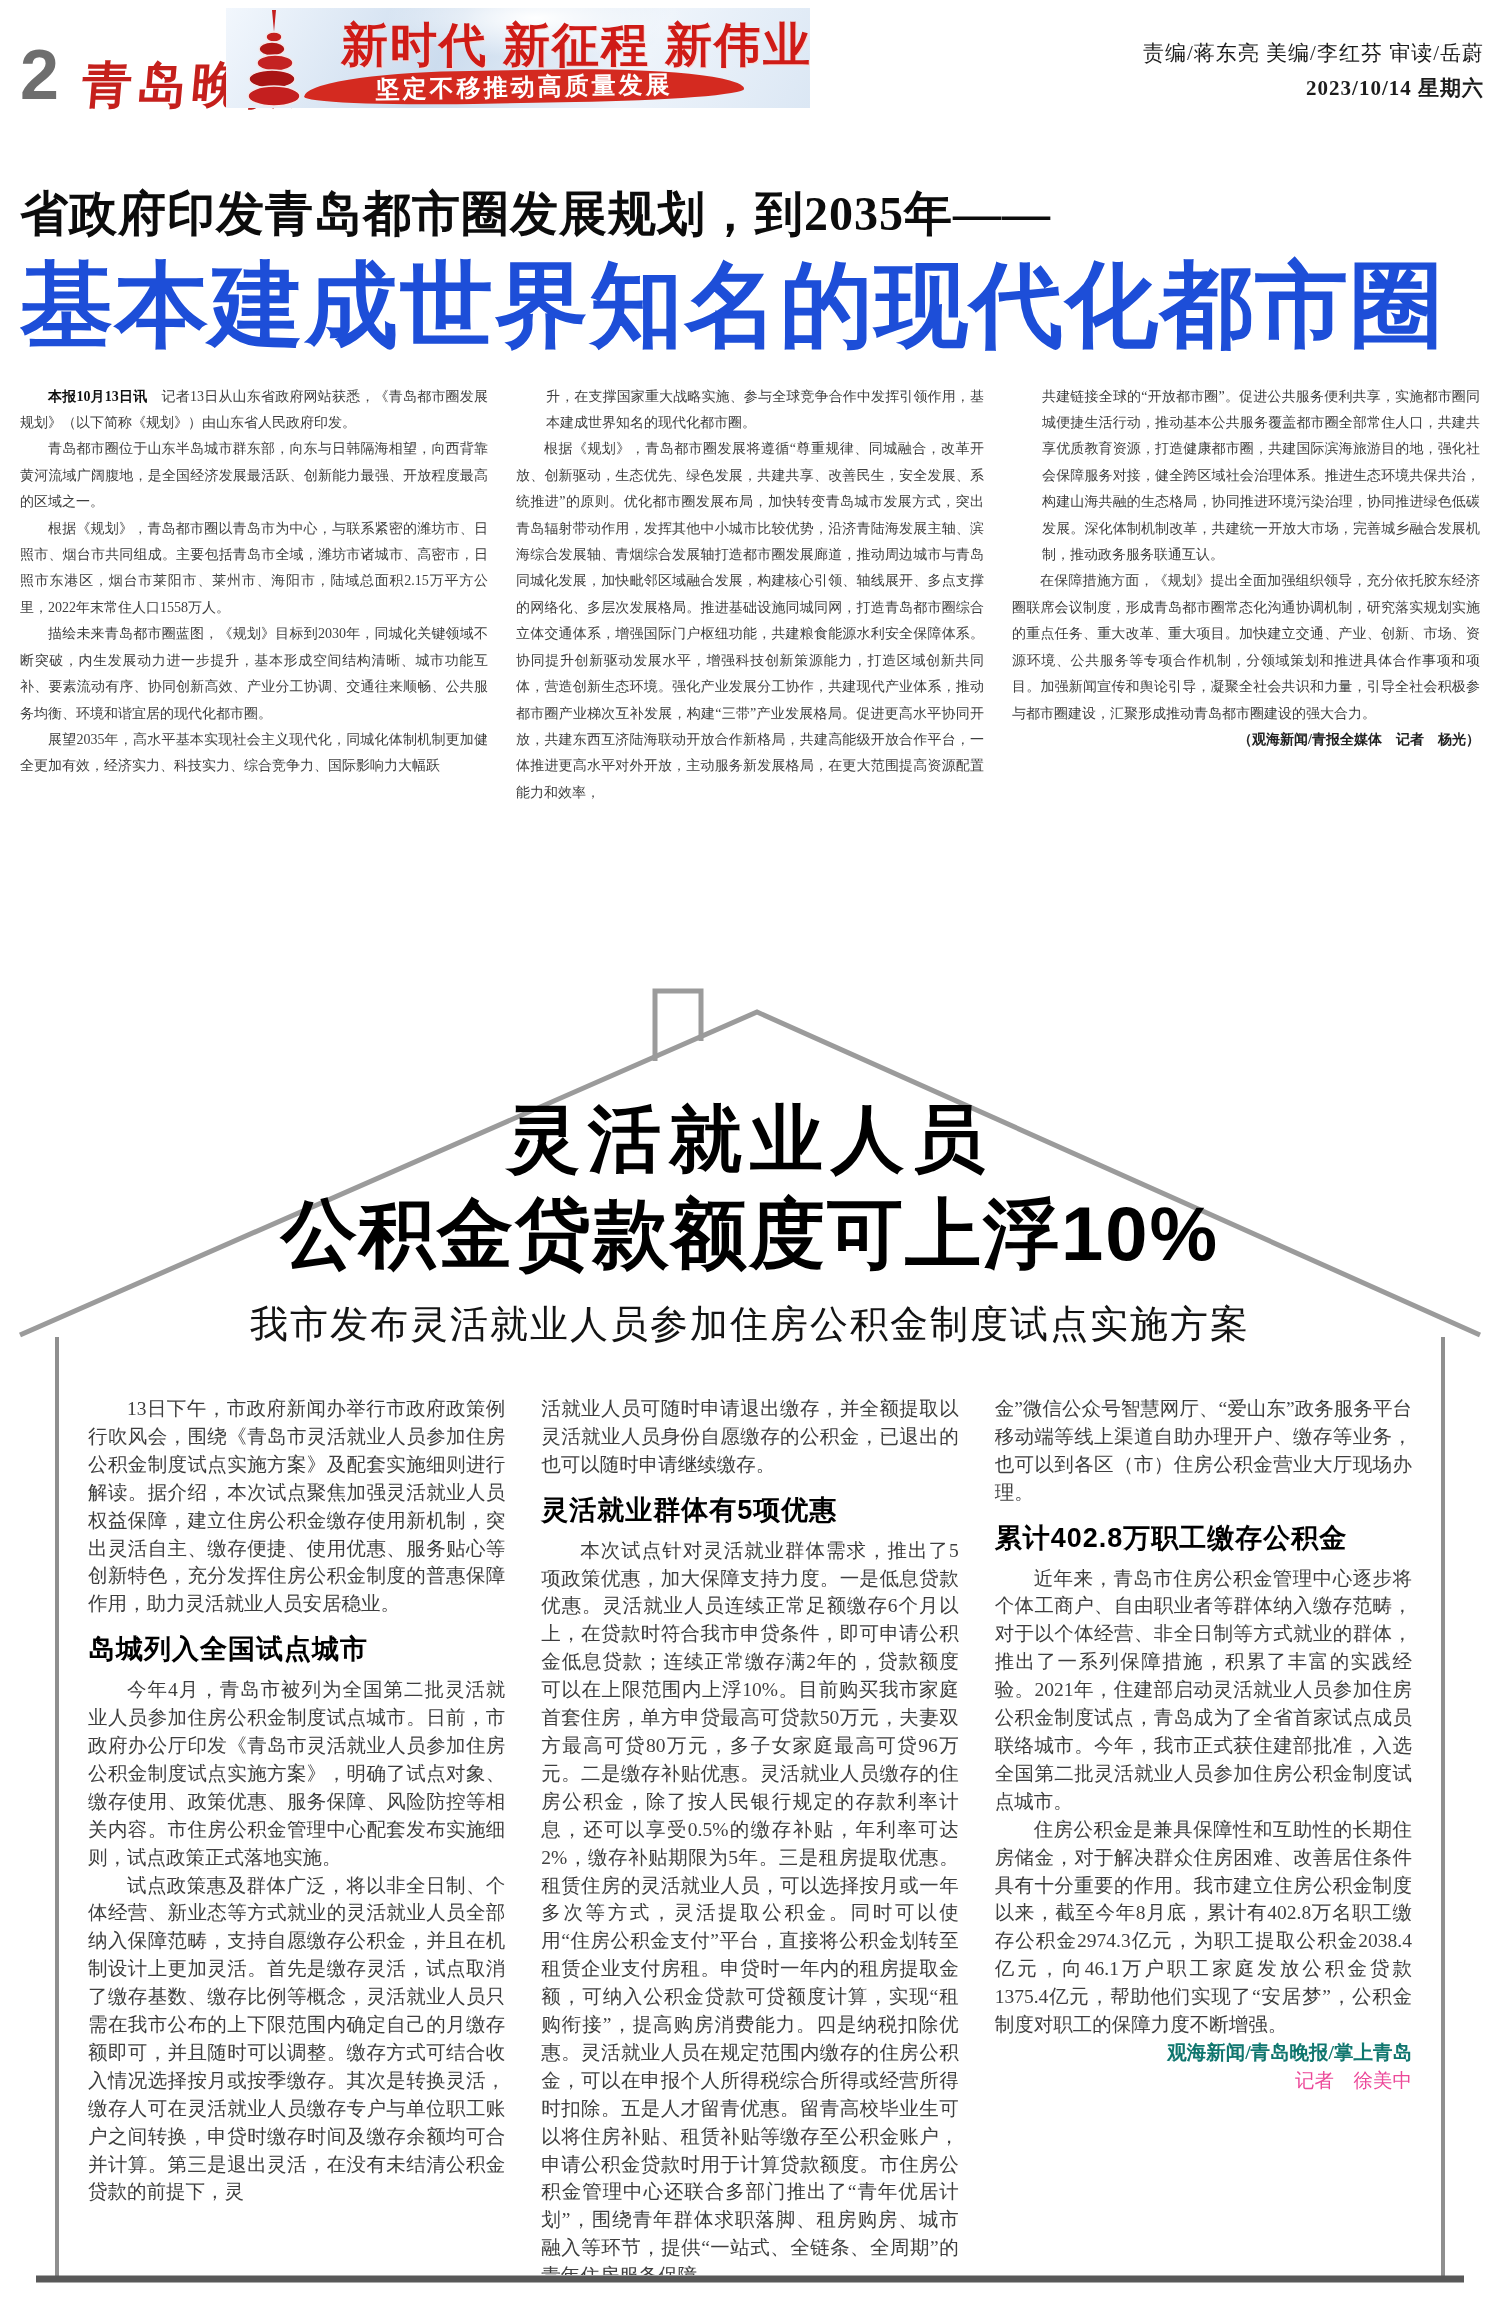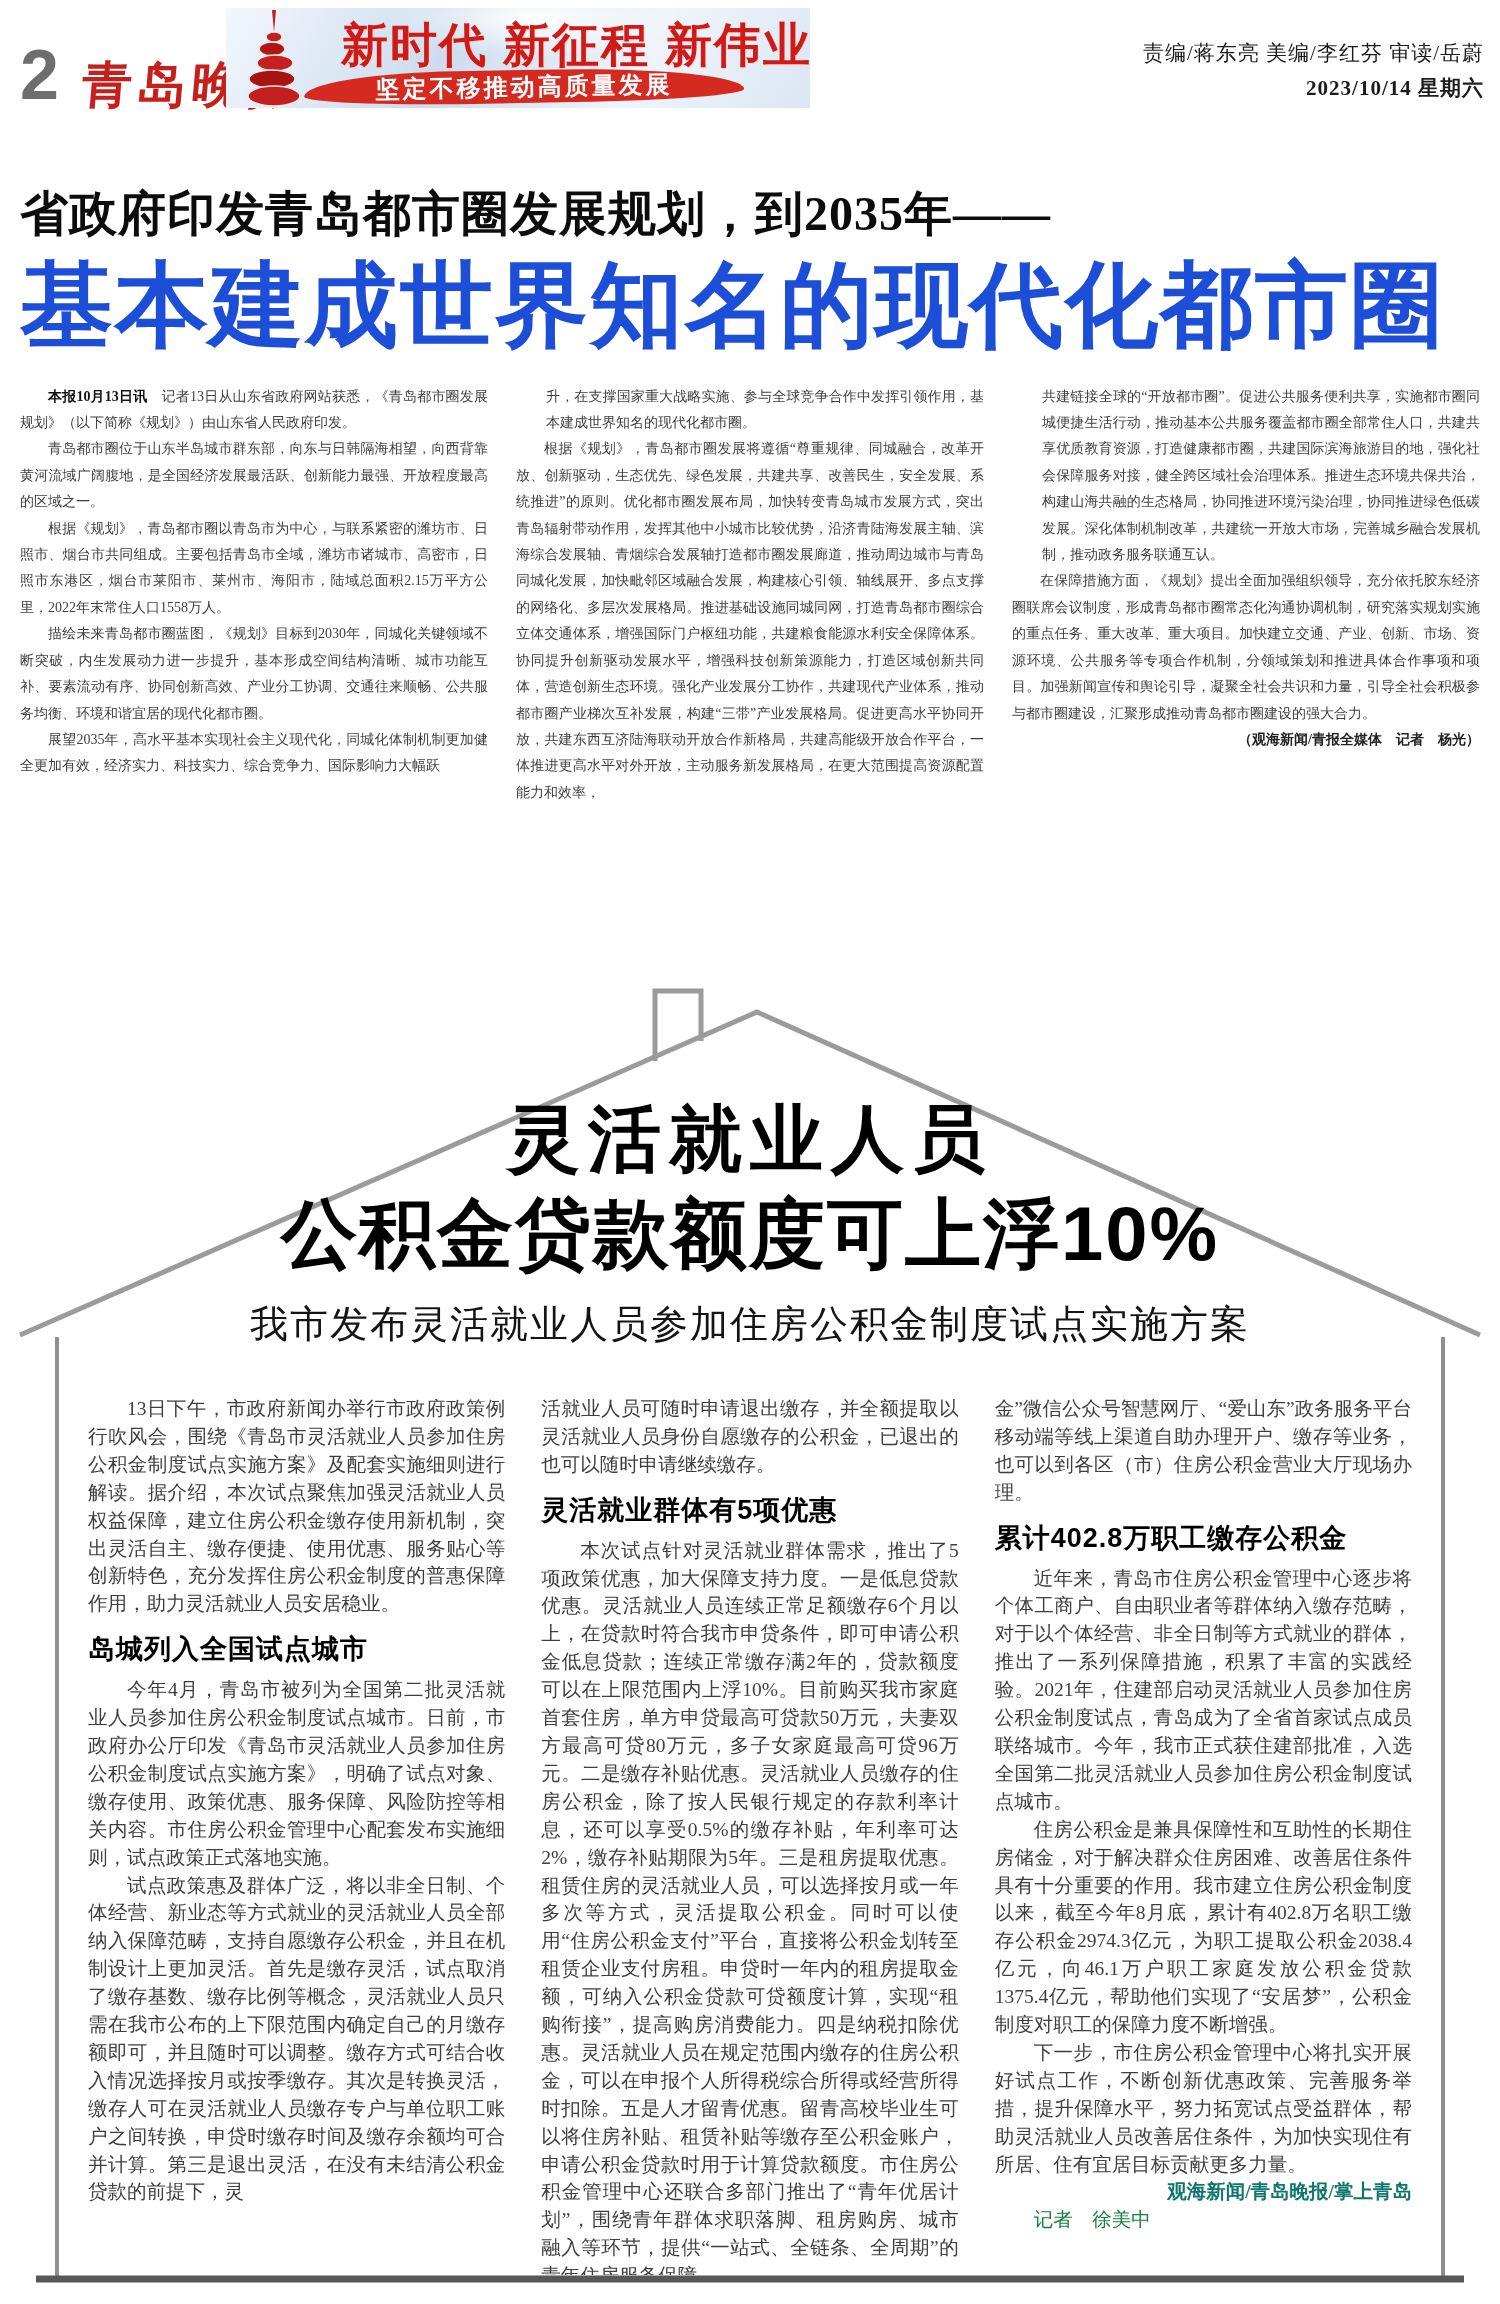--- a/index.html
+++ b/index.html
@@ -50,21 +50,21 @@
         letter-spacing:2px;margin-top:16px;}
   .h-sub{margin-top:26px;font-size:38px;font-weight:400;color:#141414;letter-spacing:2px;}
   .h-cols{position:absolute;left:88px;right:88px;top:410px;height:880px;display:flex;gap:36px;
         overflow:hidden;}
   .h-col{flex:1;font-size:19.5px;line-height:27.9px;text-align:justify;text-justify:inter-ideograph;}
   .h-col p{margin:0;text-indent:2em;}
   .h-col p.cont{text-indent:0;}
   .h2head{font-family:"Liberation Sans",sans-serif;font-weight:800;font-size:27px;color:#000;
         margin:18px 0 12px 0;letter-spacing:1px;}
   .credit1{text-align:right;font-weight:700;color:#0f766e;margin-top:10px;}
-  .credit2{text-align:left;color:#15803d;}
+  .credit2{text-align:right;color:#ec4899;}
 </style>
 </head>
 <body>
 
 <div id="page">
 
   <div class="pagenum">2</div>
   <div class="masthead">青岛晚报</div>
 
   <div class="banner">
@@ -143,20 +143,19 @@
         <p class="cont">活就业人员可随时申请退出缴存，并全额提取以灵活就业人员身份自愿缴存的公积金，已退出的也可以随时申请继续缴存。</p>
         <div class="h2head">灵活就业群体有5项优惠</div>
         <p>本次试点针对灵活就业群体需求，推出了5项政策优惠，加大保障支持力度。一是低息贷款优惠。灵活就业人员连续正常足额缴存6个月以上，在贷款时符合我市申贷条件，即可申请公积金低息贷款；连续正常缴存满2年的，贷款额度可以在上限范围内上浮10%。目前购买我市家庭首套住房，单方申贷最高可贷款50万元，夫妻双方最高可贷80万元，多子女家庭最高可贷96万元。二是缴存补贴优惠。灵活就业人员缴存的住房公积金，除了按人民银行规定的存款利率计息，还可以享受0.5%的缴存补贴，年利率可达2%，缴存补贴期限为5年。三是租房提取优惠。租赁住房的灵活就业人员，可以选择按月或一年多次等方式，灵活提取公积金。同时可以使用“住房公积金支付”平台，直接将公积金划转至租赁企业支付房租。申贷时一年内的租房提取金额，可纳入公积金贷款可贷额度计算，实现“租购衔接”，提高购房消费能力。四是纳税扣除优惠。灵活就业人员在规定范围内缴存的住房公积金，可以在申报个人所得税综合所得或经营所得时扣除。五是人才留青优惠。留青高校毕业生可以将住房补贴、租赁补贴等缴存至公积金账户，申请公积金贷款时用于计算贷款额度。市住房公积金管理中心还联合多部门推出了“青年优居计划”，围绕青年群体求职落脚、租房购房、城市融入等环节，提供“一站式、全链条、全周期”的青年住房服务保障。</p>
 
       </div>
       <div class="h-col">
         <p class="cont">金”微信公众号智慧网厅、“爱山东”政务服务平台移动端等线上渠道自助办理开户、缴存等业务，也可以到各区（市）住房公积金营业大厅现场办理。</p>
         <div class="h2head">累计402.8万职工缴存公积金</div>
         <p>近年来，青岛市住房公积金管理中心逐步将个体工商户、自由职业者等群体纳入缴存范畴，对于以个体经营、非全日制等方式就业的群体，推出了一系列保障措施，积累了丰富的实践经验。2021年，住建部启动灵活就业人员参加住房公积金制度试点，青岛成为了全省首家试点成员联络城市。今年，我市正式获住建部批准，入选全国第二批灵活就业人员参加住房公积金制度试点城市。</p>
         <p>住房公积金是兼具保障性和互助性的长期住房储金，对于解决群众住房困难、改善居住条件具有十分重要的作用。我市建立住房公积金制度以来，截至今年8月底，累计有402.8万名职工缴存公积金2974.3亿元，为职工提取公积金2038.4亿元，向46.1万户职工家庭发放公积金贷款1375.4亿元，帮助他们实现了“安居梦”，公积金制度对职工的保障力度不断增强。</p>
-        <p>下一步，市住房公积金管理中心将扎实开展好试点工作，不断创新优惠政策、完善服务举措，提升保障水平，努力拓宽试点受益群体，帮助灵活就业人员改善居住条件，为加快实现住有所居、住有宜居目标贡献更多力量。</p>
         <p class="credit1">观海新闻/青岛晚报/掌上青岛</p>
         <p class="credit2">记者　徐美中</p>
       </div>
     </div>
   </div>
 
 </div>
 
 </body></html>

